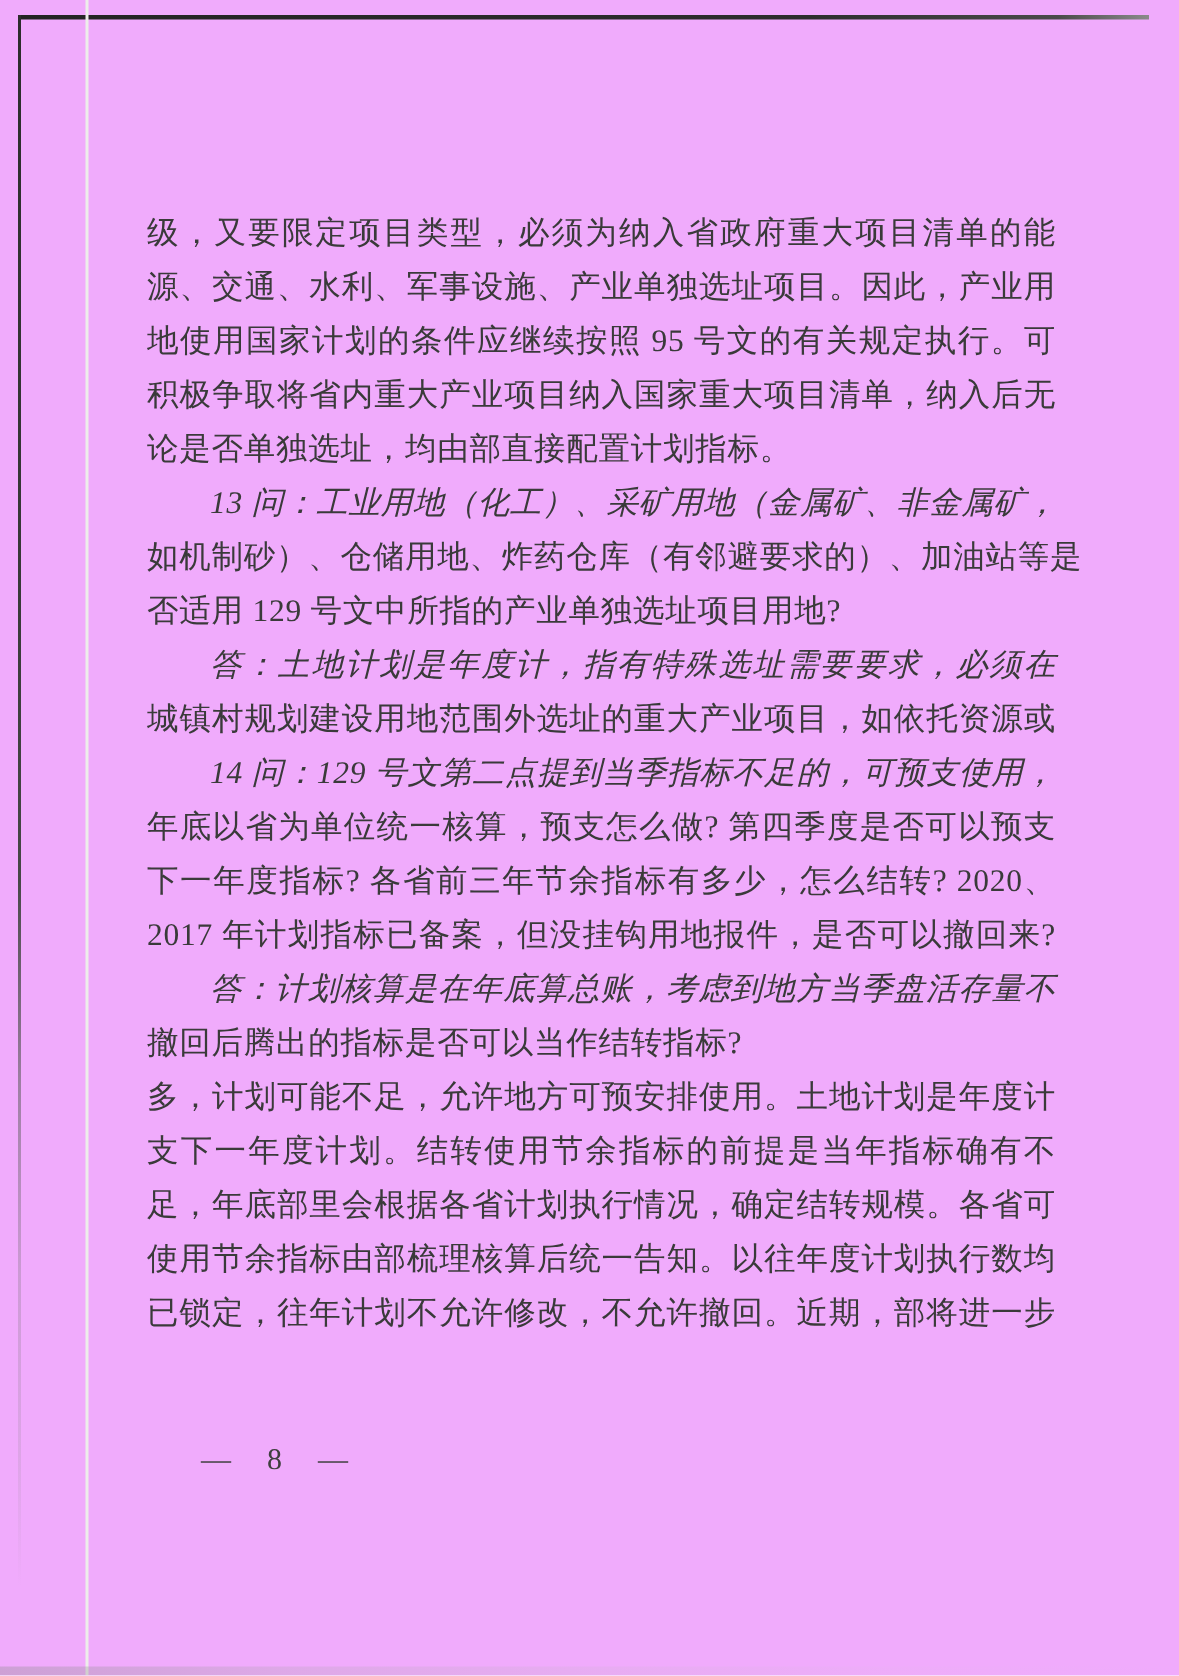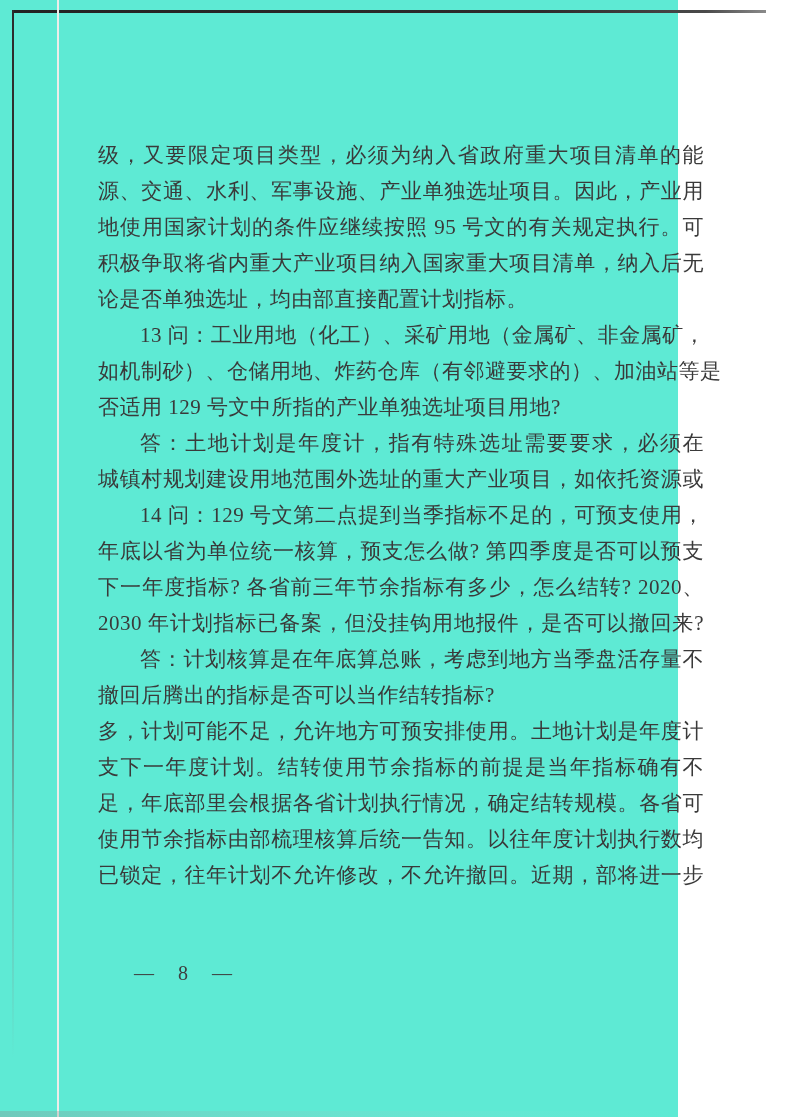--- a/index.html
+++ b/index.html
@@ -5,23 +5,23 @@
   html, body {
     margin: 0;
     padding: 0;
     width: 786px;
     height: 1117px;
     overflow: hidden;
     background: #ffffff;
   }
   .page {
     position: relative;
-    width: 678px;
+    width: 786px;
     height: 1117px;
-    background: #5eead4;
+    background: #f0abfc;
     font-family: "Liberation Serif", "DejaVu Serif", serif;
   }
   
   .top-rule {
     position: absolute;
     left: 12px;
     top: 10px;
     width: 754px;
     height: 3px;
     background: linear-gradient(to right, #232323 0%, #2d2d2d 70%, #4a4a4a 92%, #8a8a8a 100%);
@@ -74,20 +74,21 @@
   .line.fill {
     text-align: justify;
     text-align-last: justify;
   }
   .line.end {
     text-align: center;
     text-align-last: left;
   }
   .line.indent {
     text-indent: 42px;
+    font-style: italic;
   }
   .page-number {
     position: absolute;
     left: 134px;
     top: 958px;
     height: 30px;
     line-height: 30px;
     font-size: 20px;
     color: #3f3f3f;
     letter-spacing: 7px;
@@ -111,21 +112,21 @@
     <div class="line fill">积极争取将省内重大产业项目纳入国家重大项目清单，纳入后无</div>
     <div class="line end">论是否单独选址，均由部直接配置计划指标。</div>
     <div class="line fill indent">13 问：工业用地（化工）、采矿用地（金属矿、非金属矿，</div>
     <div class="line fill">如机制砂）、仓储用地、炸药仓库（有邻避要求的）、加油站等是</div>
     <div class="line end">否适用 129 号文中所指的产业单独选址项目用地?</div>
     <div class="line fill indent">答：土地计划是年度计，指有特殊选址需要要求，必须在</div>
     <div class="line fill">城镇村规划建设用地范围外选址的重大产业项目，如依托资源或</div>
     <div class="line fill indent">14 问：129 号文第二点提到当季指标不足的，可预支使用，</div>
     <div class="line fill">年底以省为单位统一核算，预支怎么做? 第四季度是否可以预支</div>
     <div class="line fill">下一年度指标? 各省前三年节余指标有多少，怎么结转? 2020、</div>
-    <div class="line fill">2030 年计划指标已备案，但没挂钩用地报件，是否可以撤回来?</div>
+    <div class="line fill">2017 年计划指标已备案，但没挂钩用地报件，是否可以撤回来?</div>
     <div class="line fill indent">答：计划核算是在年底算总账，考虑到地方当季盘活存量不</div>
     <div class="line end">撤回后腾出的指标是否可以当作结转指标?</div>
     <div class="line fill">多，计划可能不足，允许地方可预安排使用。土地计划是年度计</div>
     <div class="line fill">支下一年度计划。结转使用节余指标的前提是当年指标确有不</div>
     <div class="line fill">足，年底部里会根据各省计划执行情况，确定结转规模。各省可</div>
     <div class="line fill">使用节余指标由部梳理核算后统一告知。以往年度计划执行数均</div>
     <div class="line fill">已锁定，往年计划不允许修改，不允许撤回。近期，部将进一步</div>
   </div>
 
   <div class="page-number">— 8 —</div>

